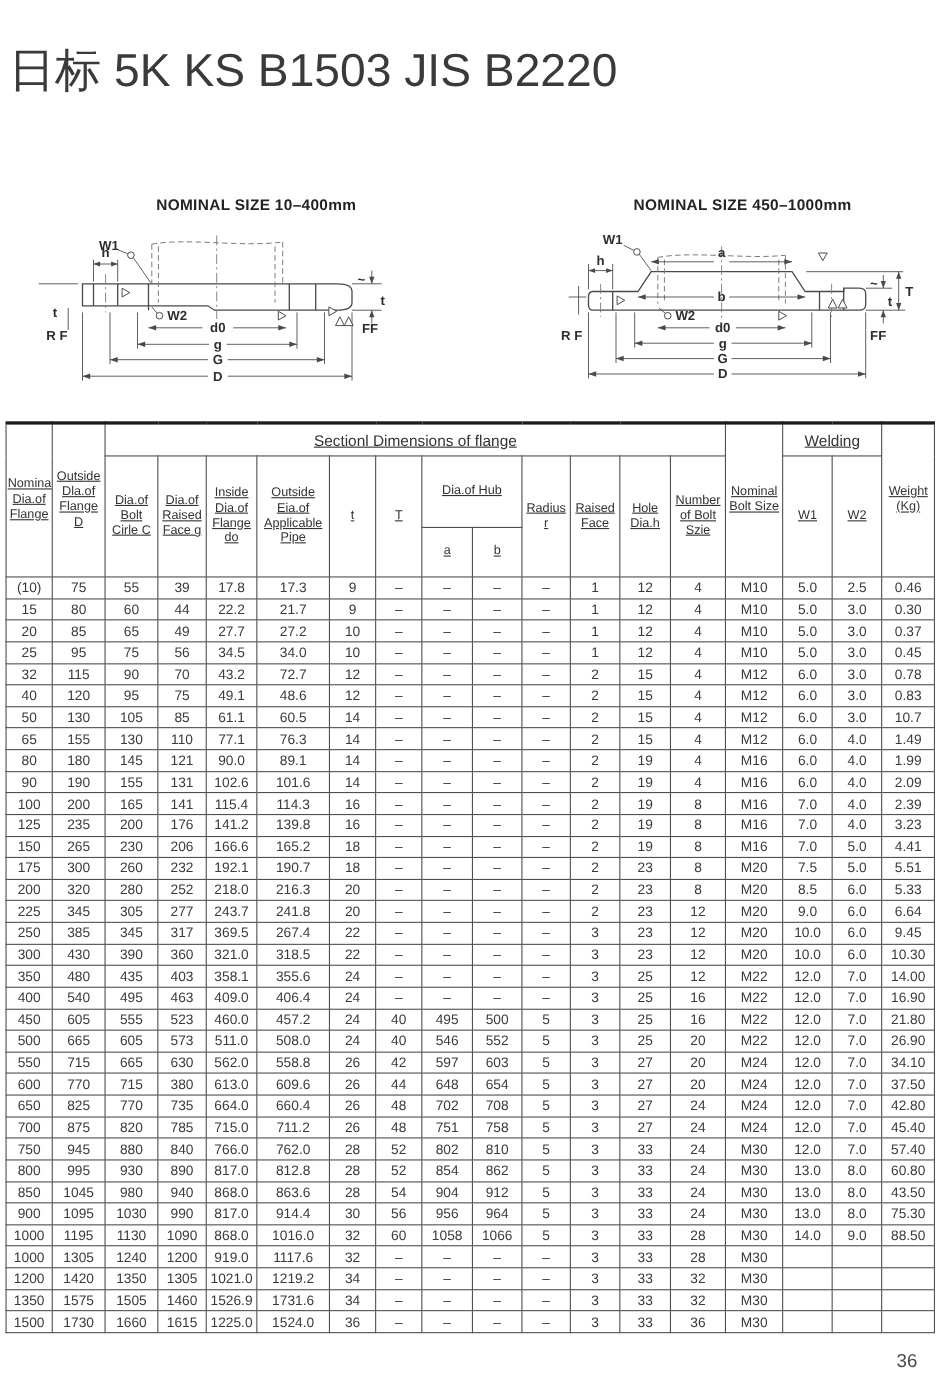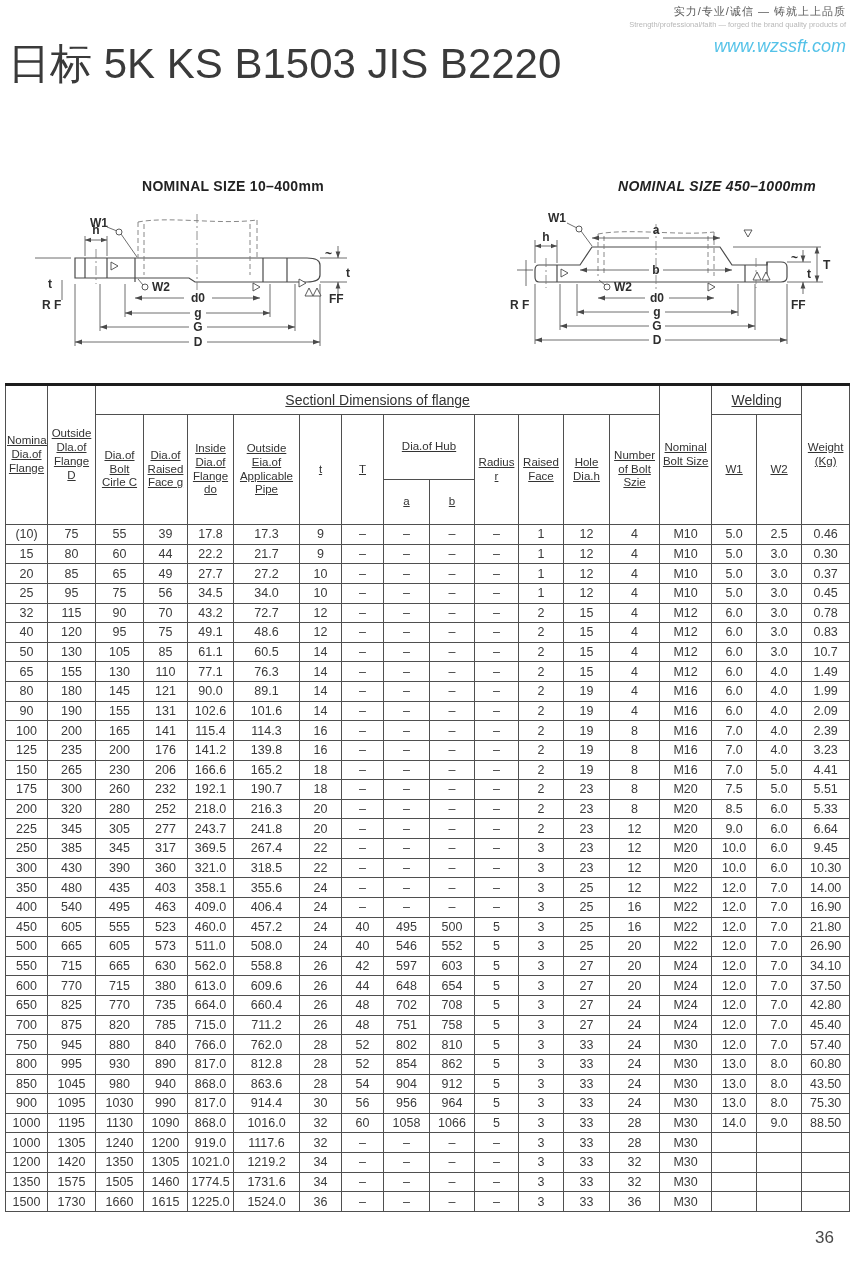--- a/index.html
+++ b/index.html
@@ -9,46 +9,41 @@
   .brand{position:absolute;top:4px;right:6px;text-align:right;}
   .brand .cn{font-size:11px;color:#5a5a5a;letter-spacing:1px;}
   .brand .en{font-size:7.5px;color:#b8b8b8;margin-top:1px;}
   .brand .site{font-size:18px;font-style:italic;color:#54c2e8;margin-top:7px;}
   
   .doc-title{position:absolute;left:8px;top:36px;font-size:42px;color:#3a3a3a;
              letter-spacing:0px;white-space:nowrap;}
   
   .diag-title{position:absolute;font-size:14px;font-weight:bold;color:#222;letter-spacing:.3px;padding-left:28px;}
   .diag-title.left{left:114px;top:178px;}
-  .diag-title.right{left:590px;top:178px;font-style:italic;}
+  .diag-title.right{left:548px;top:178px;}
   svg.diag{position:absolute;}
   svg text{font-family:"Liberation Sans",sans-serif;font-size:12px;font-weight:bold;fill:#2e2e2e;}
   
   .tbl-wrap{position:absolute;left:5px;top:383px;width:843px;}
   table{border-collapse:collapse;width:843px;table-layout:fixed;}
   th,td{border:1px solid #4f4f4f;text-align:center;vertical-align:middle;color:#333;overflow:hidden;}
   table{border-top:3px solid #1c1c1c;border-bottom:1.5px solid #333;}
   thead th{font-weight:normal;font-size:11.5px;line-height:1.2;padding:1px;text-decoration:underline;}
   thead .section-h{font-size:14px;}
   thead tr.h1 th{height:26px;}
   thead tr.h2 th{height:62px;}
   thead tr.h3 th{height:42px;}
   tbody td{font-size:12.5px;height:18.63px;padding:0;white-space:nowrap;color:#3a3a3a;}
   .page-num{position:absolute;right:18px;top:1228px;font-size:17px;color:#4a4a4a;}
 </style>
 </head>
 <body>
 
 <div class="page">
 
-  <div class="brand">
-    <div class="cn">实力/专业/诚信 — 铸就上上品质</div>
-    <div class="en">Strength/professional/faith — forged the brand quality products of</div>
-    <div class="site">www.wzssft.com</div>
-  </div>
 
   <div class="doc-title">日标 5K KS B1503 JIS B2220</div>
 
   <div class="diag-title left">NOMINAL SIZE 10–400mm</div>
   <div class="diag-title right">NOMINAL SIZE 450–1000mm</div>
 
   <svg class="diag" style="left:35px;top:170px;" width="345" height="195" viewBox="0 0 345 195">
 
     <g stroke="#4a4a4a" fill="none" stroke-width="1.2">
       <path d="M40,88 L272,88 Q285,88 285,95 L285,105 Q285,112 272,112 L160,112 L154,108 L40,108 Z"></path>
@@ -955,21 +950,21 @@
             <td>M30</td>
             <td></td>
             <td></td>
             <td></td>
           </tr>
           <tr>
             <td>1350</td>
             <td>1575</td>
             <td>1505</td>
             <td>1460</td>
-            <td>1774.5</td>
+            <td>1526.9</td>
             <td>1731.6</td>
             <td>34</td>
             <td>–</td>
             <td>–</td>
             <td>–</td>
             <td>–</td>
             <td>3</td>
             <td>33</td>
             <td>32</td>
             <td>M30</td>

